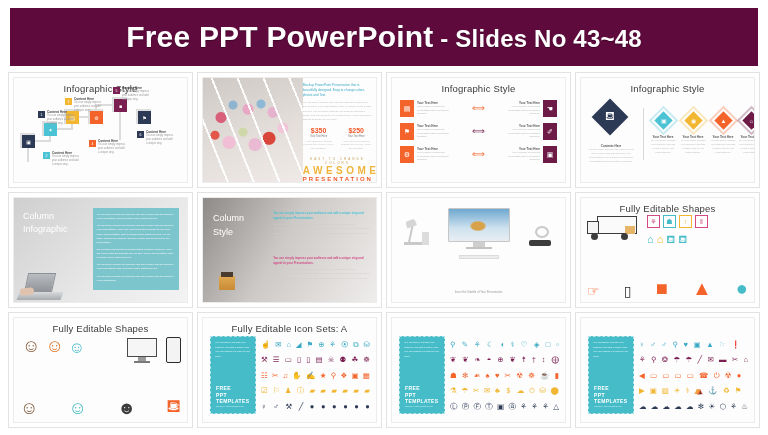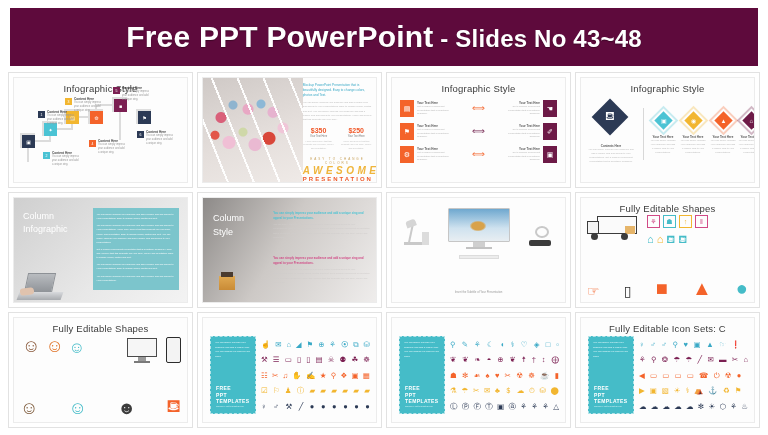--- a/index.html
+++ b/index.html
@@ -90,21 +90,21 @@
   }
   .s2-right { position:absolute; right:4px; top:5px; width:40%; }
   .s2-head { font-size:3.2px; color:#3aa9c6; line-height:1.6; }
   .s2-body { font-size:2.4px; color:#b9b9b9; line-height:1.7; margin-top:3px; }
   .s2-prices { display:flex; gap:6px; margin-top:5px; }
   .s2-price { flex:1; text-align:center; }
   .s2-price .amt { font-size:7px; font-weight:bold; color:#f0592a; }
   .s2-price .cap { font-size:2.6px; color:#7a7a7a; margin-top:1px; }
   .s2-price .txt { font-size:2.2px; color:#c0c0c0; line-height:1.6; margin-top:2px; }
   .s2-kicker { font-size:3px; color:#c9a35c; letter-spacing:2px; text-align:center; margin-top:7px; }
-  .s2-awesome { font-size:10px; color:#efb53c; letter-spacing:3.5px; text-align:left; font-weight:bold;font-style:italic; }
+  .s2-awesome { font-size:10px; color:#efb53c; letter-spacing:3.5px; text-align:left; font-weight:bold; }
   .s2-pres { font-size:6px; color:#ef5a2a; letter-spacing:2px; text-align:center; font-weight:bold; }
 
   
   .s3-row { position:absolute; left:8px; right:8px; height:17px; display:flex; align-items:center; }
   .s3-ico { width:14px; height:17px; display:flex; align-items:center; justify-content:center; color:#fff; font-size:7px; }
   .s3-txt { width:38px; margin-left:3px; }
   .s3-txt b { display:block; font-size:3px; color:#555; }
   .s3-txt i { display:block; font-style:normal; font-size:2.4px; color:#b5b5b5; line-height:1.6; }
   .s3-arrow { flex:1; text-align:center; font-size:9px; line-height:1; }
   .s3-right { width:38px; text-align:right; }
@@ -488,20 +488,21 @@
           <span style="font-size:18px;color:#7d5a3a;">☺</span>
           <span style="font-size:18px;color:#45bcc8;">☺</span>
           <span style="font-size:18px;color:#3c3c3c;">☻</span>
           <span style="font-size:18px;color:#f4632a;">⛾</span>
         </div>
       </div>
     </div>
 
     <div class="slide">
       <div class="inner">
+        <div class="slide-title">Fully Editable Icon Sets: A</div>
         <div class="teal-card">
           <div class="tc-top">You can Simply impress your audience and add a unique zing. You can Change Fill Color &amp; Line Color.</div>
           <div class="tc-bot">
             <b>FREE</b>
             <b>PPT</b>
             <b>TEMPLATES</b>
             <i>www.free-ppt-templates.com</i>
           </div>
         </div>
         <div class="icon-grid">
@@ -640,21 +641,20 @@
               <span>⚘</span>
               <span>⚘</span>
               <span>△</span>
           </div>
         </div>
       </div>
     </div>
 
     <div class="slide">
       <div class="inner">
-        <div class="slide-title">Fully Editable Icon Sets: C</div>
         <div class="teal-card">
           <div class="tc-top">You can Simply impress your audience and add a unique zing. You can Change Fill Color &amp; Line Color.</div>
           <div class="tc-bot">
             <b>FREE</b>
             <b>PPT</b>
             <b>TEMPLATES</b>
             <i>www.free-ppt-templates.com</i>
           </div>
         </div>
         <div class="icon-grid">

